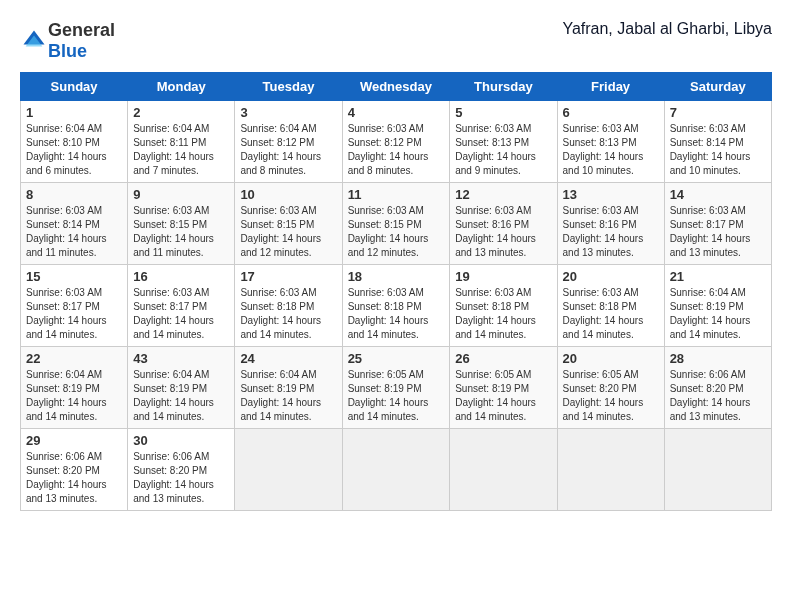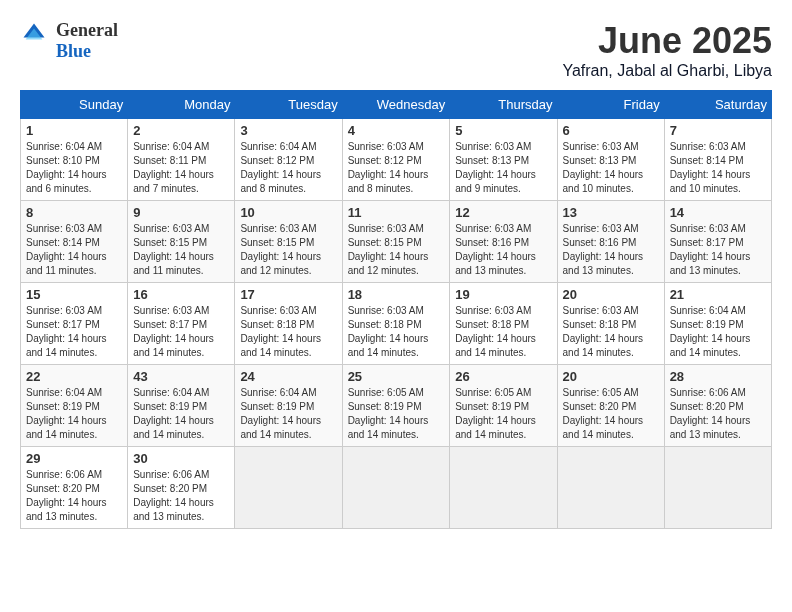--- a/index.html
+++ b/index.html
@@ -11,22 +11,22 @@
       padding: 20px;
     }
     .header {
       display: flex;
       justify-content: space-between;
       align-items: flex-start;
       margin-bottom: 10px;
     }
     .logo {
       display: flex;
-      gap: 8px;
-      font-family: Liberation Serif, serif;
+      align-items: center;
+      gap: 0;
     }
     .logo-text-general {
       font-size: 18px;
       font-weight: bold;
       color: #333;
     }
     .logo-text-blue {
       font-size: 18px;
       font-weight: bold;
       color: #1565c0;
@@ -49,23 +49,23 @@
     }
     .calendar {
       width: 100%;
       border-collapse: collapse;
       font-size: 11px;
     }
     .calendar thead th {
       background-color: #1565c0;
       color: #fff;
       padding: 6px 4px;
-      text-align: right;
+      text-align: center;
       font-size: 13px;
-      font-weight: normal;
+      font-weight: bold;
       border: 1px solid #1565c0;
     }
     .calendar tbody td {
       border: 1px solid #ccc;
       vertical-align: top;
       padding: 4px 5px;
       height: 80px;
       width: 108px;
       color: #333;
       background: #fff;
@@ -97,21 +97,20 @@
     <svg class="logo-icon" viewBox="0 0 40 40">
       <polygon points="20,5 35,25 5,25" fill="#1565c0"></polygon>
       <polygon points="20,12 32,28 8,28" fill="#4fc3f7" opacity="0.6"></polygon>
     </svg>
     <div>
       <span class="logo-text-general">General</span><br>
       <span class="logo-text-blue">Blue</span>
     </div>
   </div>
   <div class="title-block">
-    <div class="month-title">June 2025</div>
     <div class="location-title">Yafran, Jabal al Gharbi, Libya</div>
   </div>
 </div>
 
 <table class="calendar">
   <thead>
     <tr>
     <th>Sunday</th>
         <th>Monday</th>
         <th>Tuesday</th>

